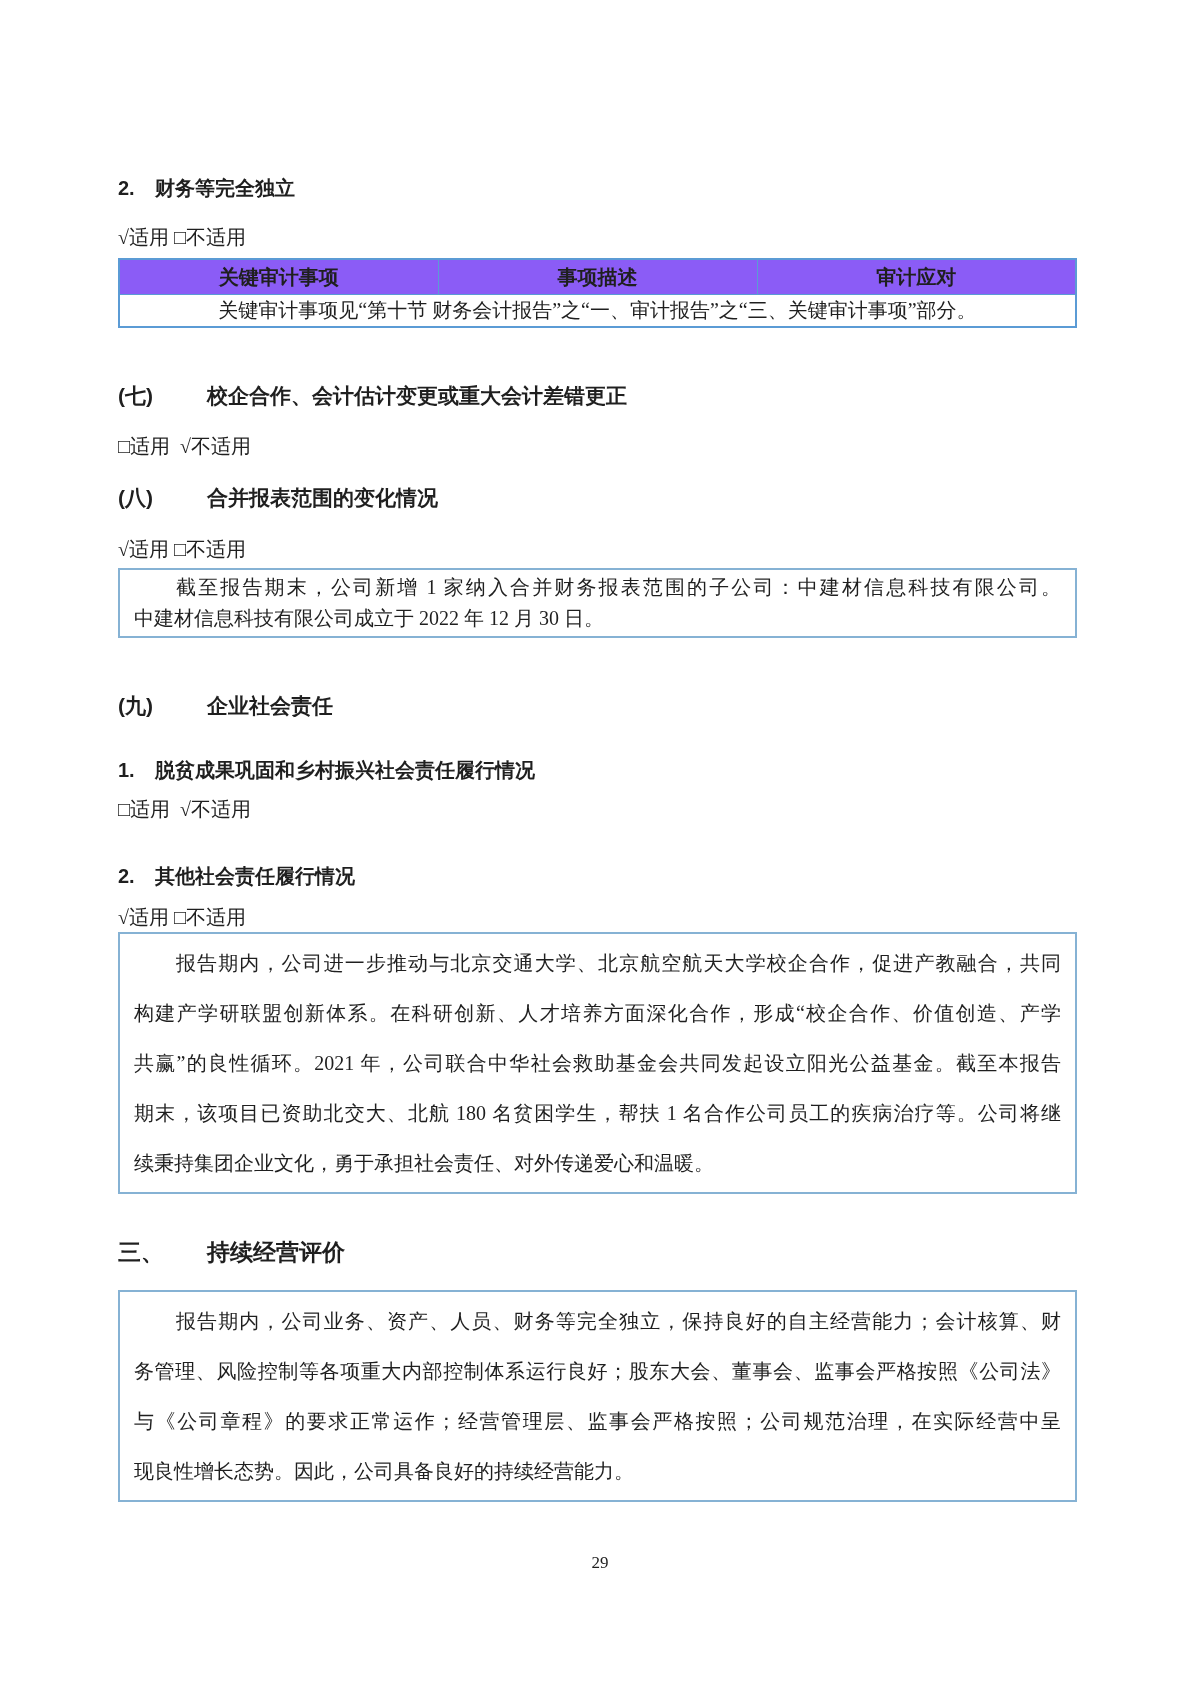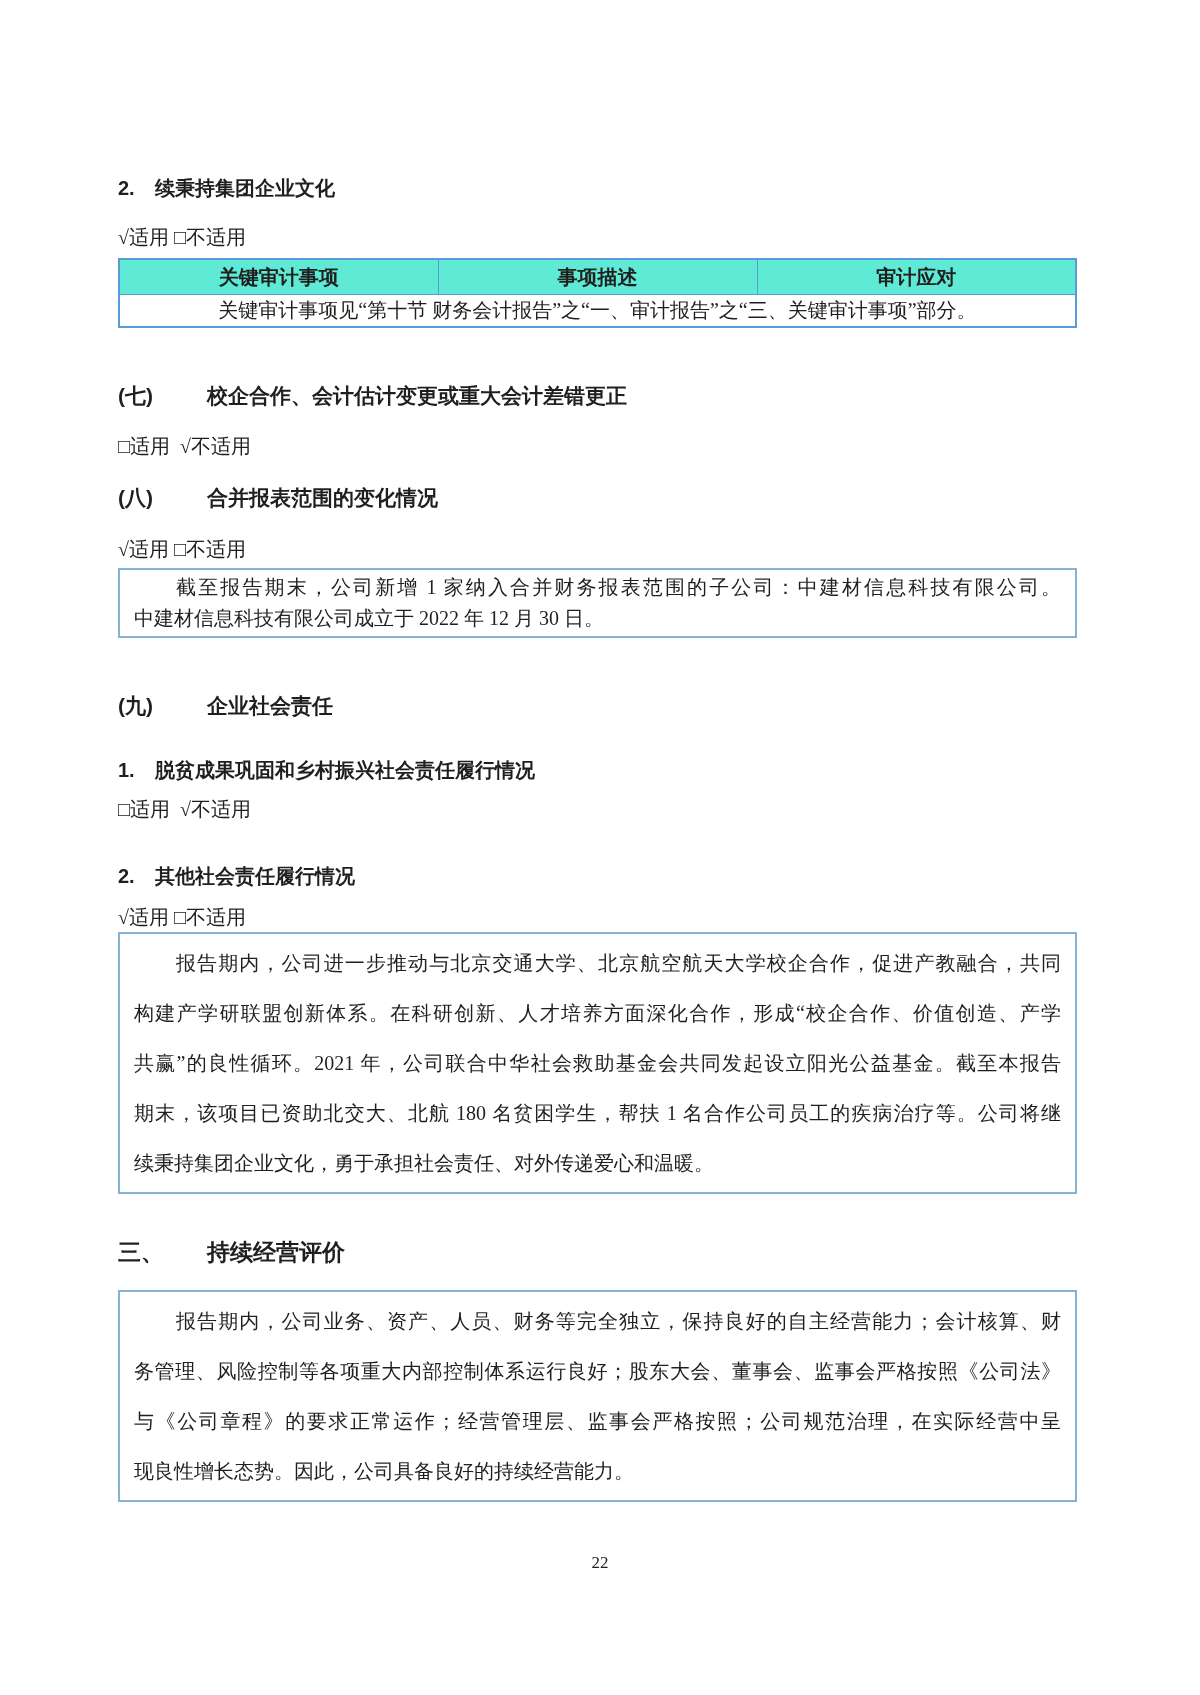--- a/index.html
+++ b/index.html
@@ -49,21 +49,21 @@
     white-space: pre;
   }
   
   table.kam {
     width: 100%;
     border-collapse: collapse;
     table-layout: fixed;
     margin-top: 8px;
   }
   table.kam th {
-    background: #5eead4;
+    background: #8b5cf6;
     border: 1px solid #5b9bd5;
     font-family: Liberation Serif, serif;
     font-weight: bold;
     font-size: 20px;
     height: 34px;
     text-align: center;
     padding: 0;
   }
   table.kam td {
     border: 1px solid #5b9bd5;
@@ -111,21 +111,21 @@
     font-size: 17px;
   }
 </style>
 </head>
 <body>
 
 <div class="page">
   <div class="content">
 
     <div class="h-sub">
-      <span class="num">2.</span><span>续秉持集团企业文化</span>
+      <span class="num">2.</span><span>财务等完全独立</span>
     </div>
 
     <div class="app mt-app1">√适用 □不适用</div>
 
     <table class="kam">
       <thead>
         <tr>
           <th>关键审计事项</th>
           <th>事项描述</th>
           <th>审计应对</th>
@@ -185,14 +185,14 @@
 
     <div class="box big mt-box3">
       <div class="ln indent jl">报告期内，公司业务、资产、人员、财务等完全独立，保持良好的自主经营能力；会计核算、财</div>
       <div class="ln jl">务管理、风险控制等各项重大内部控制体系运行良好；股东大会、董事会、监事会严格按照《公司法》</div>
       <div class="ln jl">与《公司章程》的要求正常运作；经营管理层、监事会严格按照；公司规范治理，在实际经营中呈</div>
       <div class="ln jlast">现良性增长态势。因此，公司具备良好的持续经营能力。</div>
     </div>
 
   </div>
 
-  <div class="footer">22</div>
+  <div class="footer">29</div>
 </div>
 
 </body></html>

